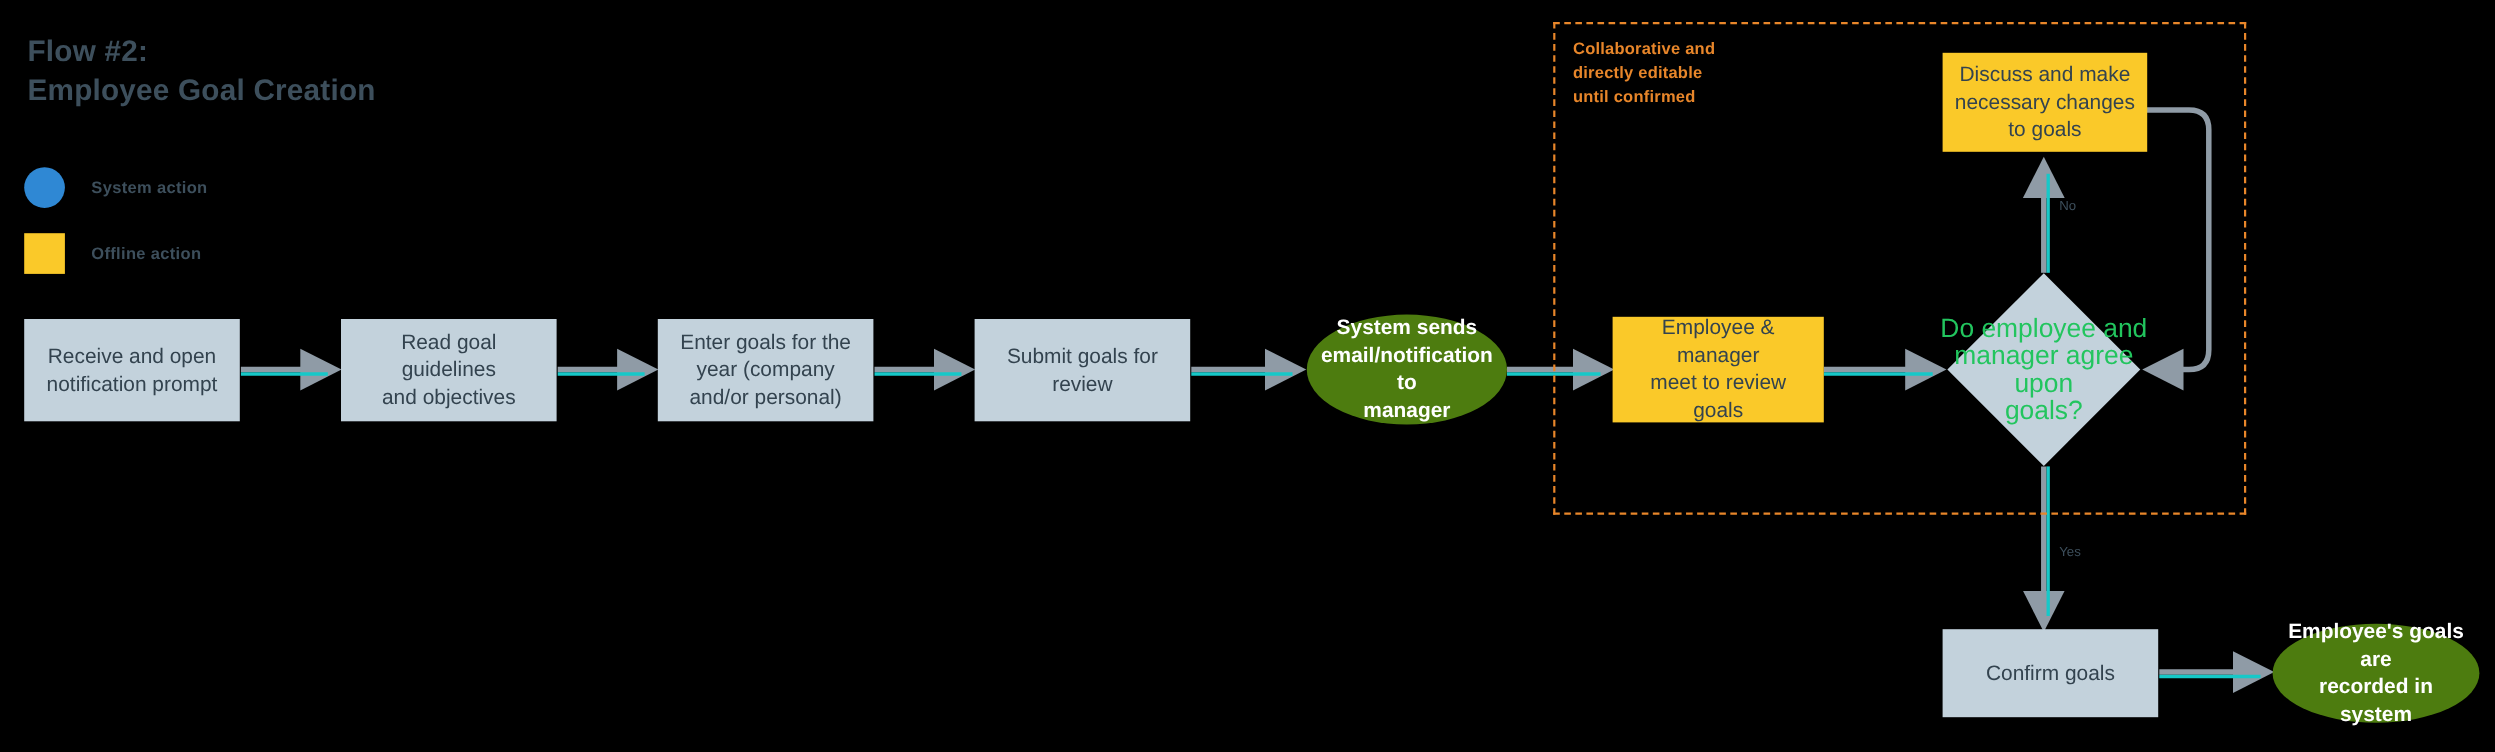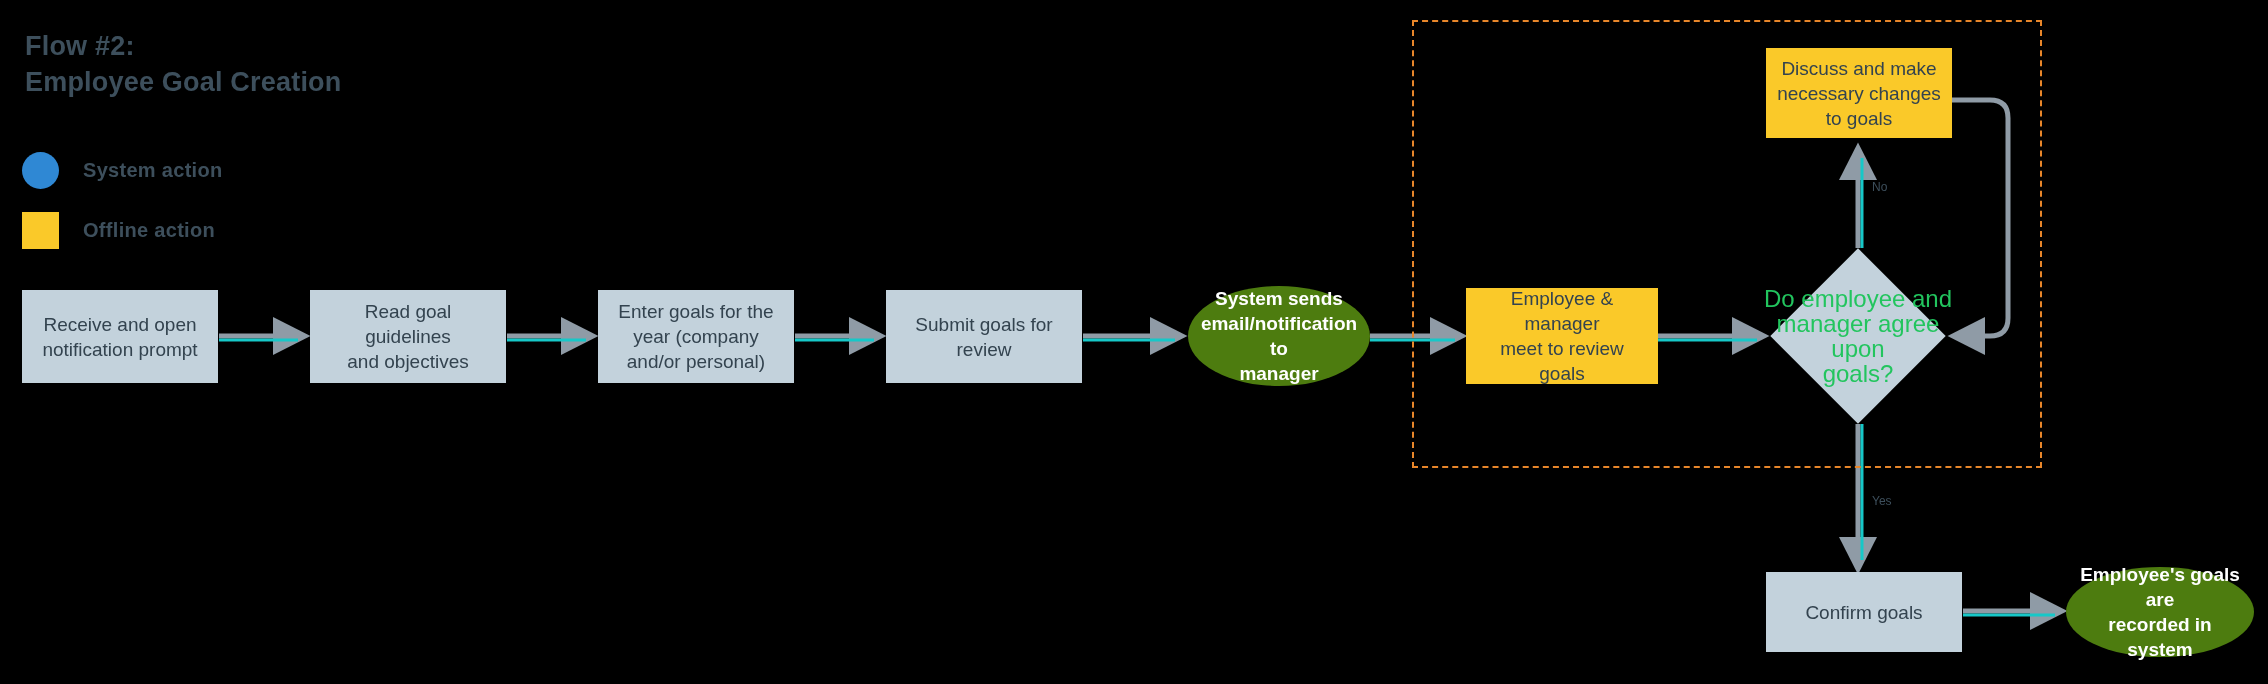--- a/index.html
+++ b/index.html
@@ -12,21 +12,21 @@
   #title{left:25px;top:28px;width:600px;color:#3d4f5c;font-weight:bold;
          font-size:27px;line-height:36px;letter-spacing:.2px;}
   #title .ln{display:block;}
 
   
   .legend-row{display:flex;align-items:center;}
   #legend-system{left:22px;top:152px;}
   #legend-offline{left:22px;top:212px;}
   .swatch-circle{width:37px;height:37px;border-radius:50%;background:#2f88d4;flex:0 0 auto;}
   .swatch-square{width:37px;height:37px;background:#fac929;flex:0 0 auto;}
-  .legend-label{margin-left:24px;color:#3d4f5c;font-size:20px;font-weight:bold;
+  .legend-label{margin-left:24px;color:#3d4f5c;font-size:15px;font-weight:bold;
                 letter-spacing:.3px;white-space:nowrap;}
 
   
   .node{display:flex;align-items:center;justify-content:center;text-align:center;
         box-sizing:border-box;}
   .proc{background:#c3d2dc;color:#33434f;font-size:19px;line-height:25px;padding:6px 10px;}
   .offline{background:#fac929;color:#33434f;font-size:19px;line-height:25px;padding:6px 10px;}
   .sysell{background:#4d7c0f;color:#ffffff;font-size:19px;line-height:25px;
           border-radius:50%;font-weight:bold;padding:4px 14px;}
   .diamond-wrap{}
@@ -109,20 +109,25 @@
   <div class="abs legend-row" id="legend-system">
     <span class="swatch-circle"></span>
     <span class="legend-label">System action</span>
   </div>
   <div class="abs legend-row" id="legend-offline">
     <span class="swatch-square"></span>
     <span class="legend-label">Offline action</span>
   </div>
 
   <div class="abs" id="collab-region"></div>
+  <div class="abs" id="collab-note">
+    <span class="ln">Collaborative and</span>
+    <span class="ln">directly editable</span>
+    <span class="ln">until confirmed</span>
+  </div>
 
   <div class="abs node proc" style="left:22px;top:290px;width:196px;height:93px;">
     <span class="nl">Receive and open<br>notification prompt</span>
   </div>
 
   <div class="abs node proc" style="left:310px;top:290px;width:196px;height:93px;">
     <span class="nl">Read goal guidelines<br>and objectives</span>
   </div>
 
   <div class="abs node proc" style="left:598px;top:290px;width:196px;height:93px;">

